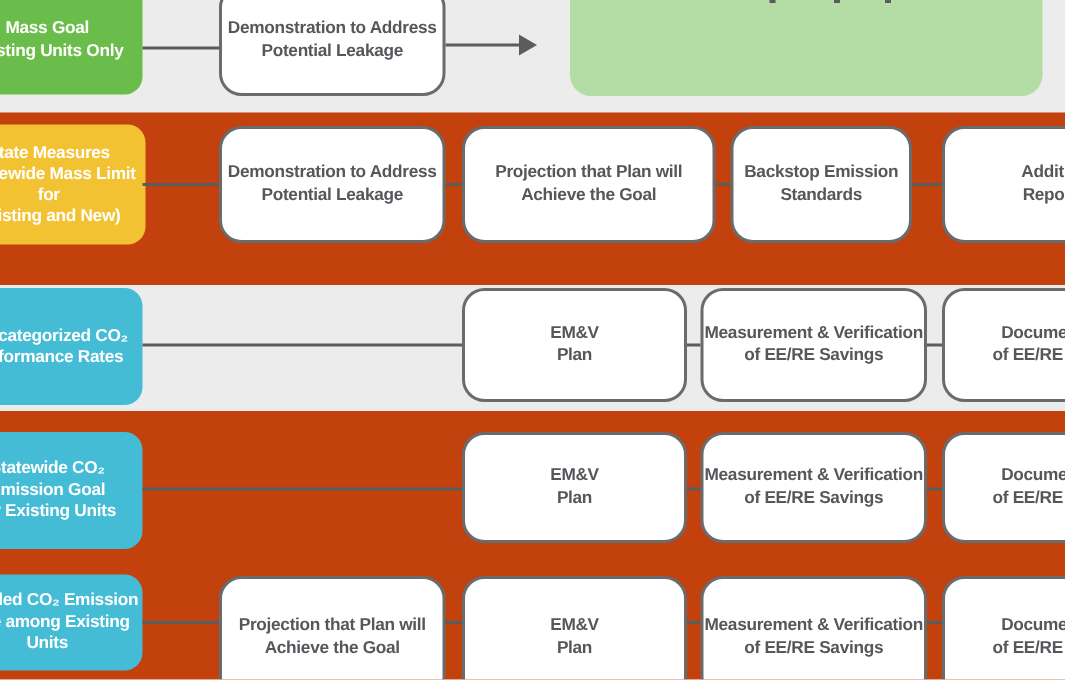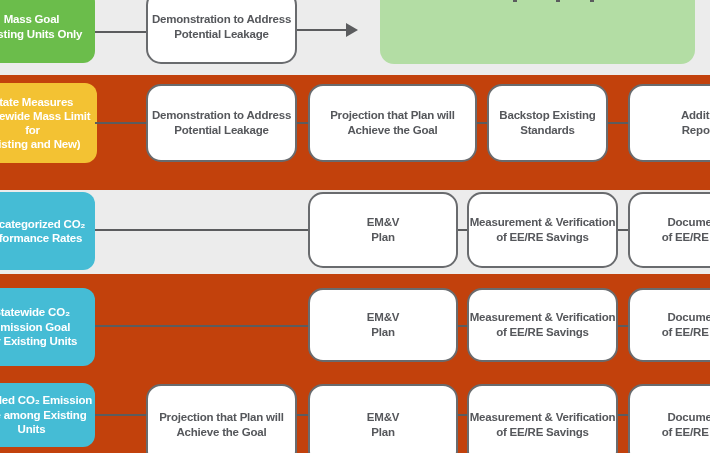--- a/index.html
+++ b/index.html
@@ -55,21 +55,21 @@
   <div class="cbox yellow" style="left:-32px;top:83px;width:129px;height:80px;line-height:14px;">State Measures
 (Statewide Mass Limit for
 Existing and New)</div>
   <div class="hline" style="left:95px;top:122px;width:51px;"></div>
   <div class="wbox" style="left:146px;top:84px;width:151px;height:78px;">Demonstration to Address
 Potential Leakage</div>
   <div class="hline" style="left:297px;top:122px;width:11px;"></div>
   <div class="wbox" style="left:308px;top:84px;width:169px;height:78px;">Projection that Plan will
 Achieve the Goal</div>
   <div class="hline" style="left:477px;top:122px;width:10px;"></div>
-  <div class="wbox" style="left:487px;top:84px;width:121px;height:78px;">Backstop Existing
+  <div class="wbox" style="left:487px;top:84px;width:121px;height:78px;">Backstop Emission
 Standards</div>
   <div class="hline" style="left:608px;top:122px;width:20px;"></div>
   <div class="wbox" style="left:628px;top:84px;width:160px;height:78px;">Additional
 Reporting</div>
 
   <div class="cbox teal" style="left:-32px;top:192px;width:127px;height:78px;">Subcategorized CO₂
 Performance Rates</div>
   <div class="hline" style="left:95px;top:229px;width:213px;"></div>
   <div class="wbox" style="left:308px;top:192px;width:150px;height:76px;">EM&amp;V
 Plan</div>

